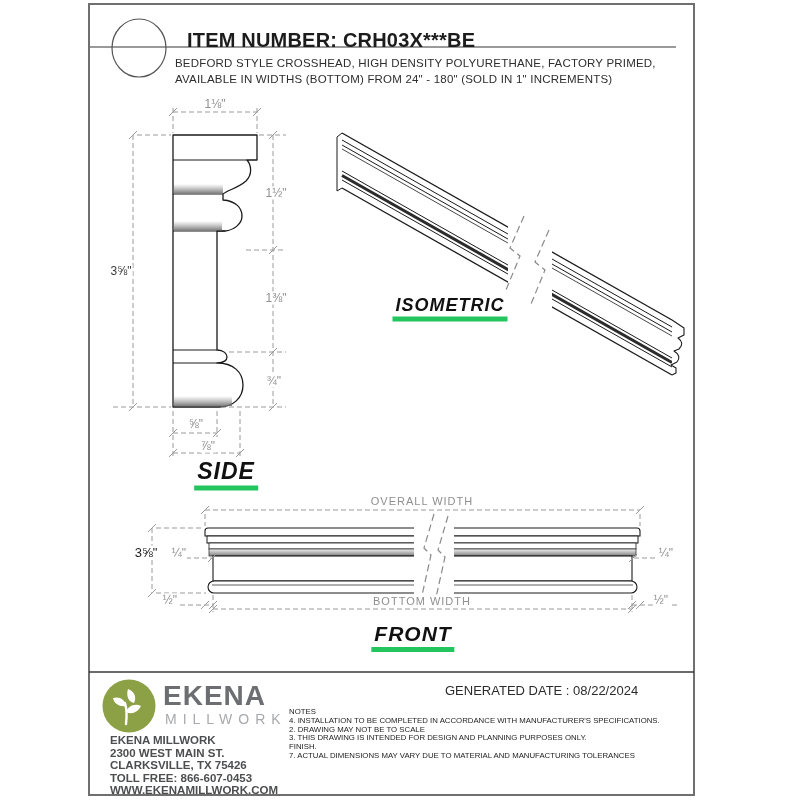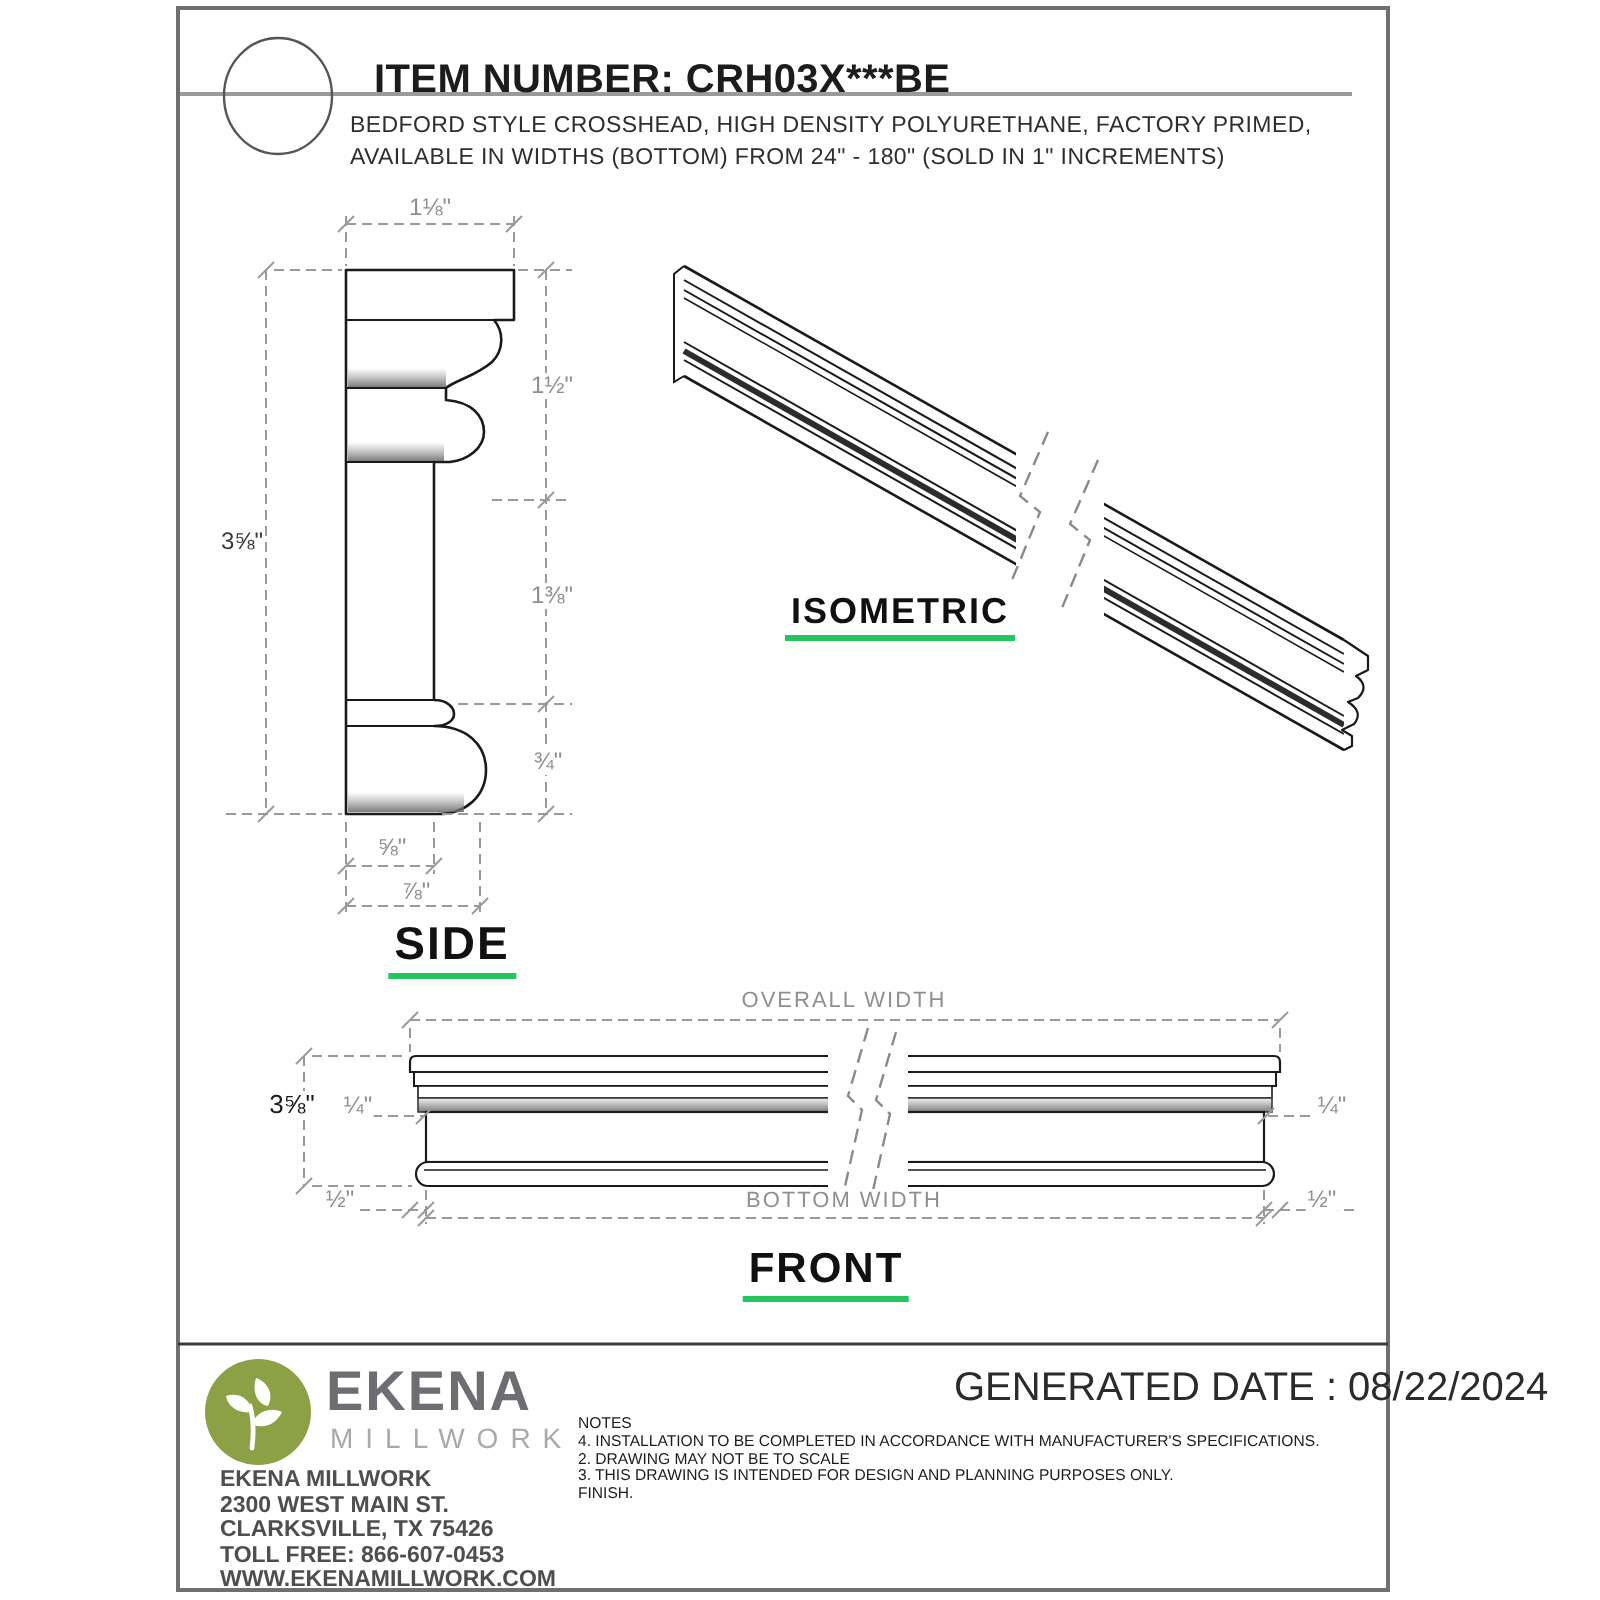--- a/index.html
+++ b/index.html
@@ -4,30 +4,30 @@
 <style>
   html,body{margin:0;padding:0;background:#ffffff;}
   #page{position:relative;width:800px;height:800px;background:#ffffff;overflow:hidden;
         font-family:"Liberation Sans","DejaVu Sans",sans-serif;color:#231f20;}
   svg{position:absolute;left:0;top:0;}
   .abs{position:absolute;}
   
   .title{font-size:20px;font-weight:700;letter-spacing:.2px;color:#1c1c1c;white-space:nowrap;}
   .desc{font-size:11.5px;color:#2e2e2e;line-height:16px;white-space:nowrap;letter-spacing:.2px;}
   
-  .view-label{font-weight:700;color:#111;border-bottom:3px solid #22c55e;padding:0 3px 1px 3px;
-              transform:translate(-50%,-50%);white-space:nowrap;letter-spacing:1px;}
+  .view-label{font-weight:700;color:#111;border-bottom:5px solid #22c55e;padding:0 3px 1px 3px;
+              transform:translate(-50%,-50%);white-space:nowrap;letter-spacing:1px;font-style:italic;}
   
   .dim-label{font-size:12px;color:#8f8f8f;background:#fff;padding:0 1px;line-height:13px;
              transform:translate(-50%,-50%);white-space:nowrap;}
   .dim-dark{color:#3a3a3a;}
   .dim-black{color:#1c1c1c;font-size:13px;}
   .dim-wide{font-size:11px;letter-spacing:1px;}
   
-  .gen-date{font-size:20px;color:#2b2b2b;width:240px;text-align:center;white-space:nowrap;margin-left:32px;}
+  .gen-date{font-size:13px;color:#2b2b2b;width:240px;white-space:nowrap;}
   .brand-name{font-size:28px;font-weight:700;color:#6d6e71;letter-spacing:1px;line-height:28px;}
   .brand-sub{font-size:14px;color:#a7a9ac;letter-spacing:6px;line-height:14px;}
   .address{font-size:11.5px;font-weight:700;color:#4d4e50;line-height:12.6px;white-space:nowrap;}
   .notes{font-size:7.8px;color:#1c1c1c;line-height:8.8px;width:404px;}
   .notes div{white-space:nowrap;}
 </style>
 </head>
 <body>
 
 <div id="page">
@@ -170,15 +170,16 @@
     <div>TOLL FREE: 866-607-0453</div>
     <div>WWW.EKENAMILLWORK.COM</div>
   </div>
 
   <div class="abs notes" style="left:289px;top:708px;">
     <div>NOTES</div>
     <div>4. INSTALLATION TO BE COMPLETED IN ACCORDANCE WITH MANUFACTURER'S SPECIFICATIONS.</div>
     <div>2. DRAWING MAY NOT BE TO SCALE</div>
     <div>3. THIS DRAWING IS INTENDED FOR DESIGN AND PLANNING PURPOSES ONLY.</div>
     <div>FINISH.</div>
+    <div>7. ACTUAL DIMENSIONS MAY VARY DUE TO MATERIAL AND MANUFACTURING TOLERANCES</div>
   </div>
 
 </div>
 
 </body></html>

